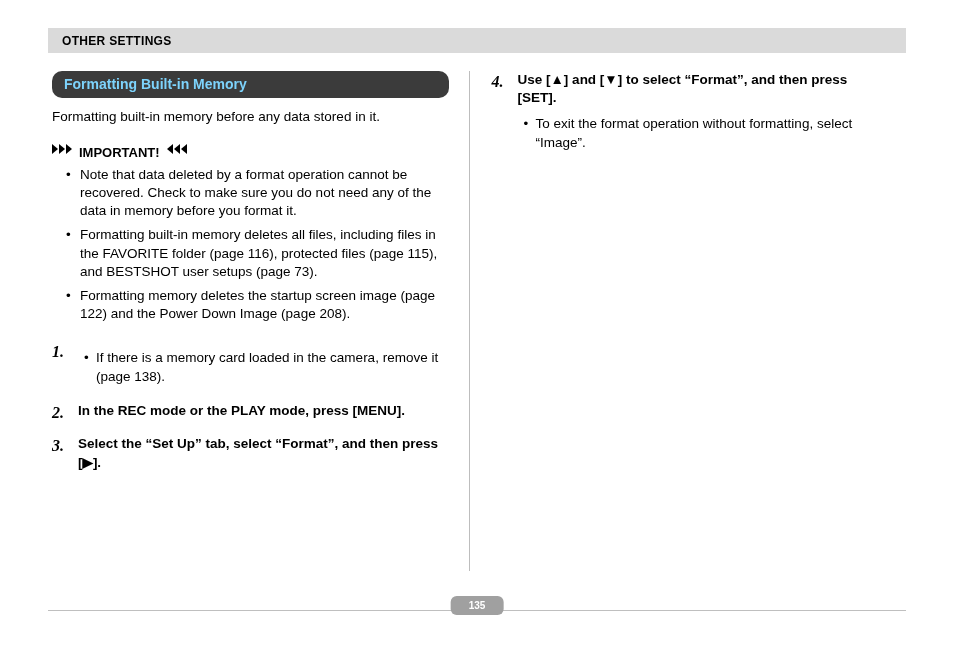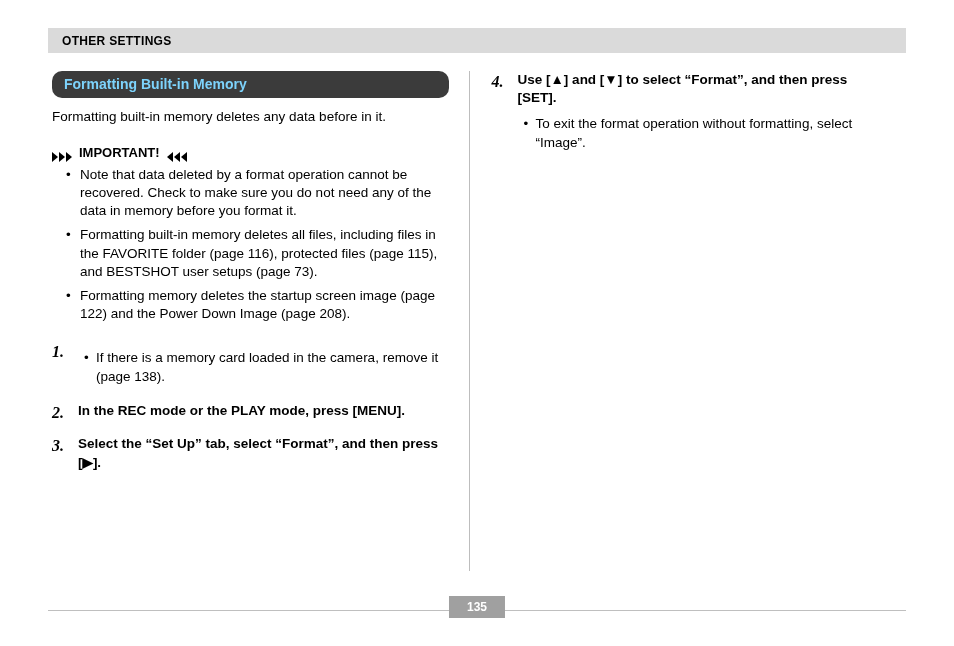--- a/index.html
+++ b/index.html
@@ -53,21 +53,21 @@
     padding: 4px 12px;
     border-radius: 10px;
     display: block;
     margin-bottom: 10px;
   }
   .intro {
     margin-bottom: 18px;
   }
   .important-row {
     display: flex;
-    align-items: flex-end;
+    align-items: flex-start;
     gap: 6px;
     margin-bottom: 2px;
   }
   .deco-right, .deco-left {
     display: inline-flex;
     font-size: 0;
   }
   .deco-right span, .deco-left span {
     width: 0; height: 0; border-style: solid; display: inline-block;
   }
@@ -123,37 +123,38 @@
     left: 0; right: 0; top: 50%;
     border-top: 1px solid #bfbfbf;
   }
   .page-num {
     position: absolute;
     left: 50%; top: 0;
     transform: translateX(-50%);
     background: #a0a0a0;
     color: #fff;
     font-weight: bold;
-    font-size: 12px;
+    font-size: 10px;
     padding: 4px 18px;
+    border-radius: 6px;
   }
 </style>
 </head>
 <body>
 
 <div class="page">
   <div class="header-bar">
     <span>OTHER SETTINGS</span>
   </div>
 
   <div class="columns">
 
     <div class="col left">
       <span class="section-title">Formatting Built-in Memory</span>
-      <div class="intro">Formatting built-in memory deletes any data before in it.</div>
+      <div class="intro">Formatting built-in memory before any data stored in it.</div>
 
       <div class="important-row">
         <span class="deco-right">
             <span></span>
             <span></span>
             <span></span>
           </span>
         <span class="important-label">IMPORTANT!</span>
         <span class="deco-left">
             <span></span>

